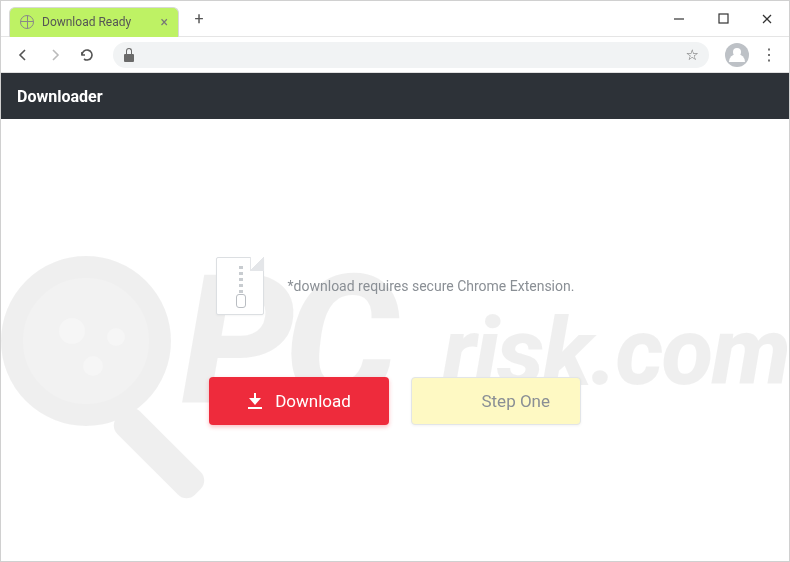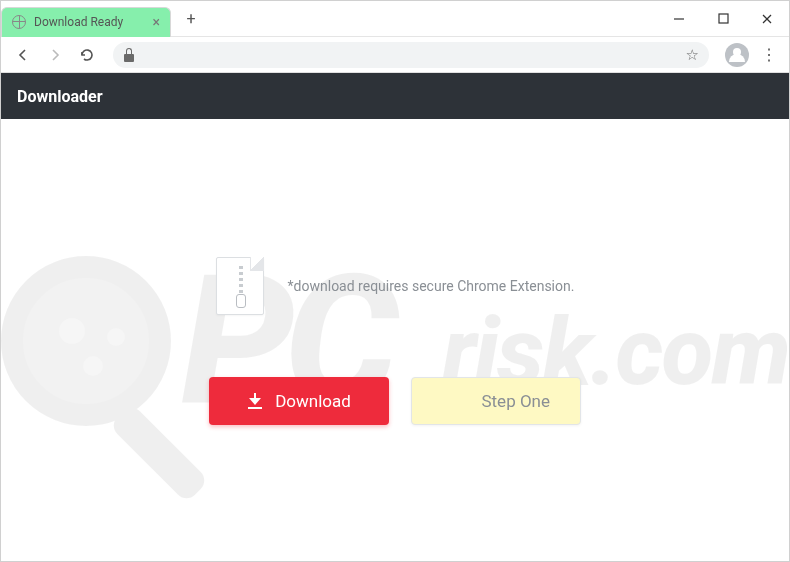--- a/index.html
+++ b/index.html
@@ -17,22 +17,23 @@
     .titlebar {
       height: 36px;
       background: #fff;
       display: flex;
       align-items: center;
       border-bottom: 1px solid #e5e5e5;
     }
     .tab {
       height: 30px;
       margin-top: 6px;
+      margin-left: 8px;
       padding: 0 10px;
-      background: #86efac;
+      background: #bef264;
       border: 1px solid #d8d8d8;
       border-bottom: none;
       border-radius: 6px 6px 0 0;
       display: flex;
       align-items: center;
       gap: 8px;
       font-size: 12px;
       color: #555;
       min-width: 170px;
     }

